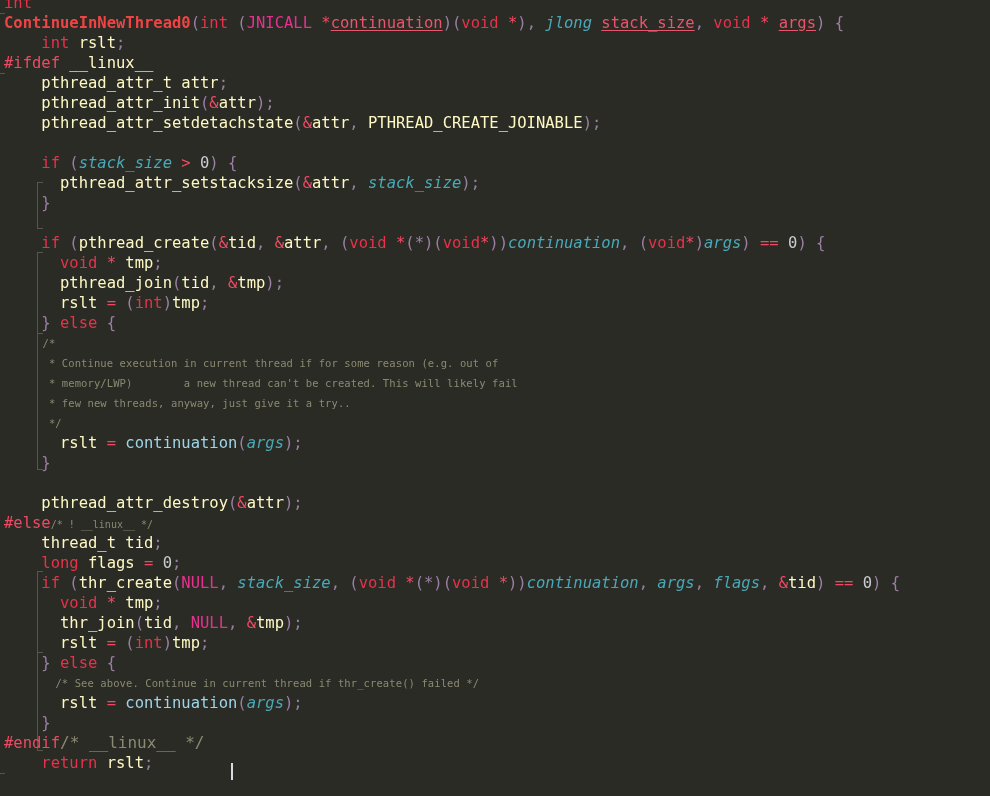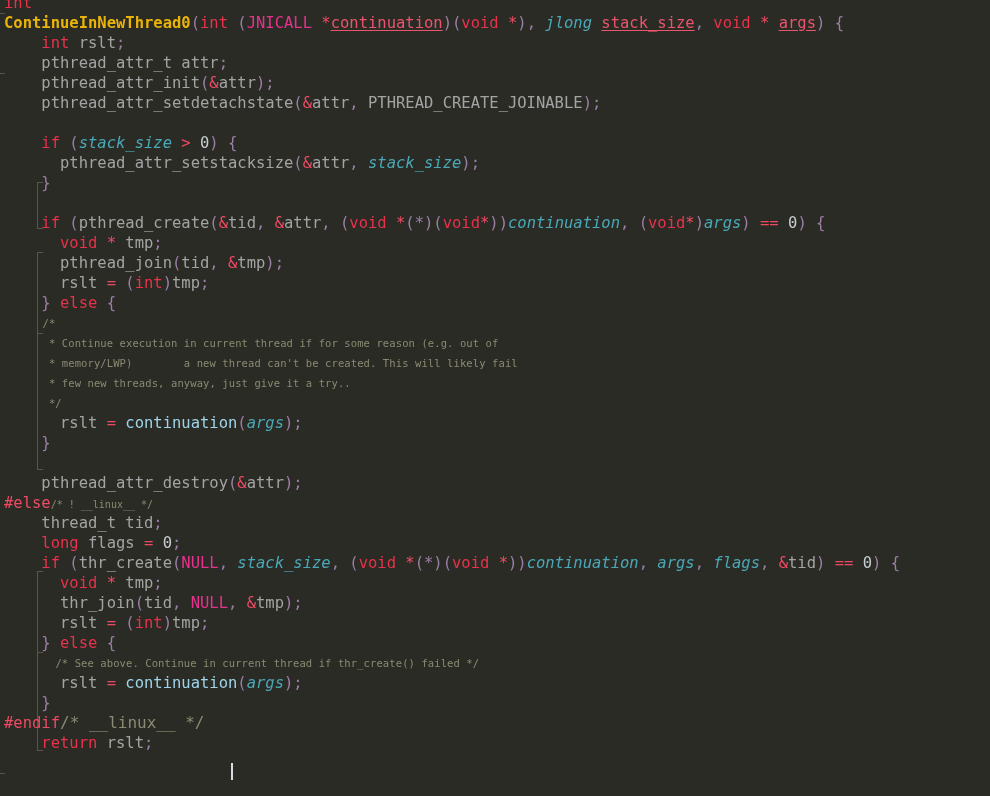--- a/index.html
+++ b/index.html
@@ -41,23 +41,23 @@
   
   .code-line.small {
     font-size: 10.5px;
     line-height: 20px;
     letter-spacing: 0.1px;
   }
 
   
   .k    { color: #e8314a; }              
   .pp   { color: #ef4a63; }              
-  .fn   { color: #eab308; font-weight: bold; }  
+  .fn   { color: #ef4444; font-weight: bold; }  
   .call { color: #9fd4e8; }              
-  .id   { color: #a3a3a3; text-align: right; }              
+  .id   { color: #fef9c3; text-align: right; }              
   .ty   { color: #4aa9b8; font-style: italic; }              
   .par  { color: #e8556c; }              
   .par u, .par { text-decoration: none; }
   .und  { text-decoration: underline; text-underline-offset: 2px; }
   .op   { color: #ef4a63; }              
   .pun  { color: #9b7fa6; }              
   .num  { color: #c8cdd0; }              
   .con  { color: #e8318f; }              
   .cm   { color: #8a8a72; }              
 
@@ -112,20 +112,21 @@
   <div class="guide-tick" style="left: 37px; top: 750px; width: 6px; background: rgb(86, 86, 73);"></div>
 
   <div id="code-surface">
 
     <div class="code-line"><span class="k">int</span></div>
 
     <div class="code-line"><span class="fn">ContinueInNewThread0</span><span class="pun">(</span><span class="k">int</span><span class="pun"> (</span><span class="con">JNICALL</span><span class="op"> *</span><span class="par und">continuation</span><span class="pun">)(</span><span class="k">void</span><span class="op"> *</span><span class="pun">), </span><span class="ty">jlong</span><span class="id"> </span><span class="par und">stack_size</span><span class="pun">, </span><span class="k">void</span><span class="op"> * </span><span class="par und">args</span><span class="pun">) {</span></div>
 
     <div class="code-line">    <span class="k">int</span><span class="id"> rslt</span><span class="pun">;</span></div>
 
+    <div class="code-line"><span class="pp">#ifdef</span><span class="id"> __linux__</span></div>
 
 
     <div class="code-line">    <span class="id">pthread_attr_t attr</span><span class="pun">;</span></div>
 
     <div class="code-line">    <span class="id">pthread_attr_init</span><span class="pun">(</span><span class="op">&amp;</span><span class="id">attr</span><span class="pun">);</span></div>
 
     <div class="code-line">    <span class="id">pthread_attr_setdetachstate</span><span class="pun">(</span><span class="op">&amp;</span><span class="id">attr</span><span class="pun">, </span><span class="id">PTHREAD_CREATE_JOINABLE</span><span class="pun">);</span></div>
 
     <div class="code-line blank">&nbsp;</div>
 

